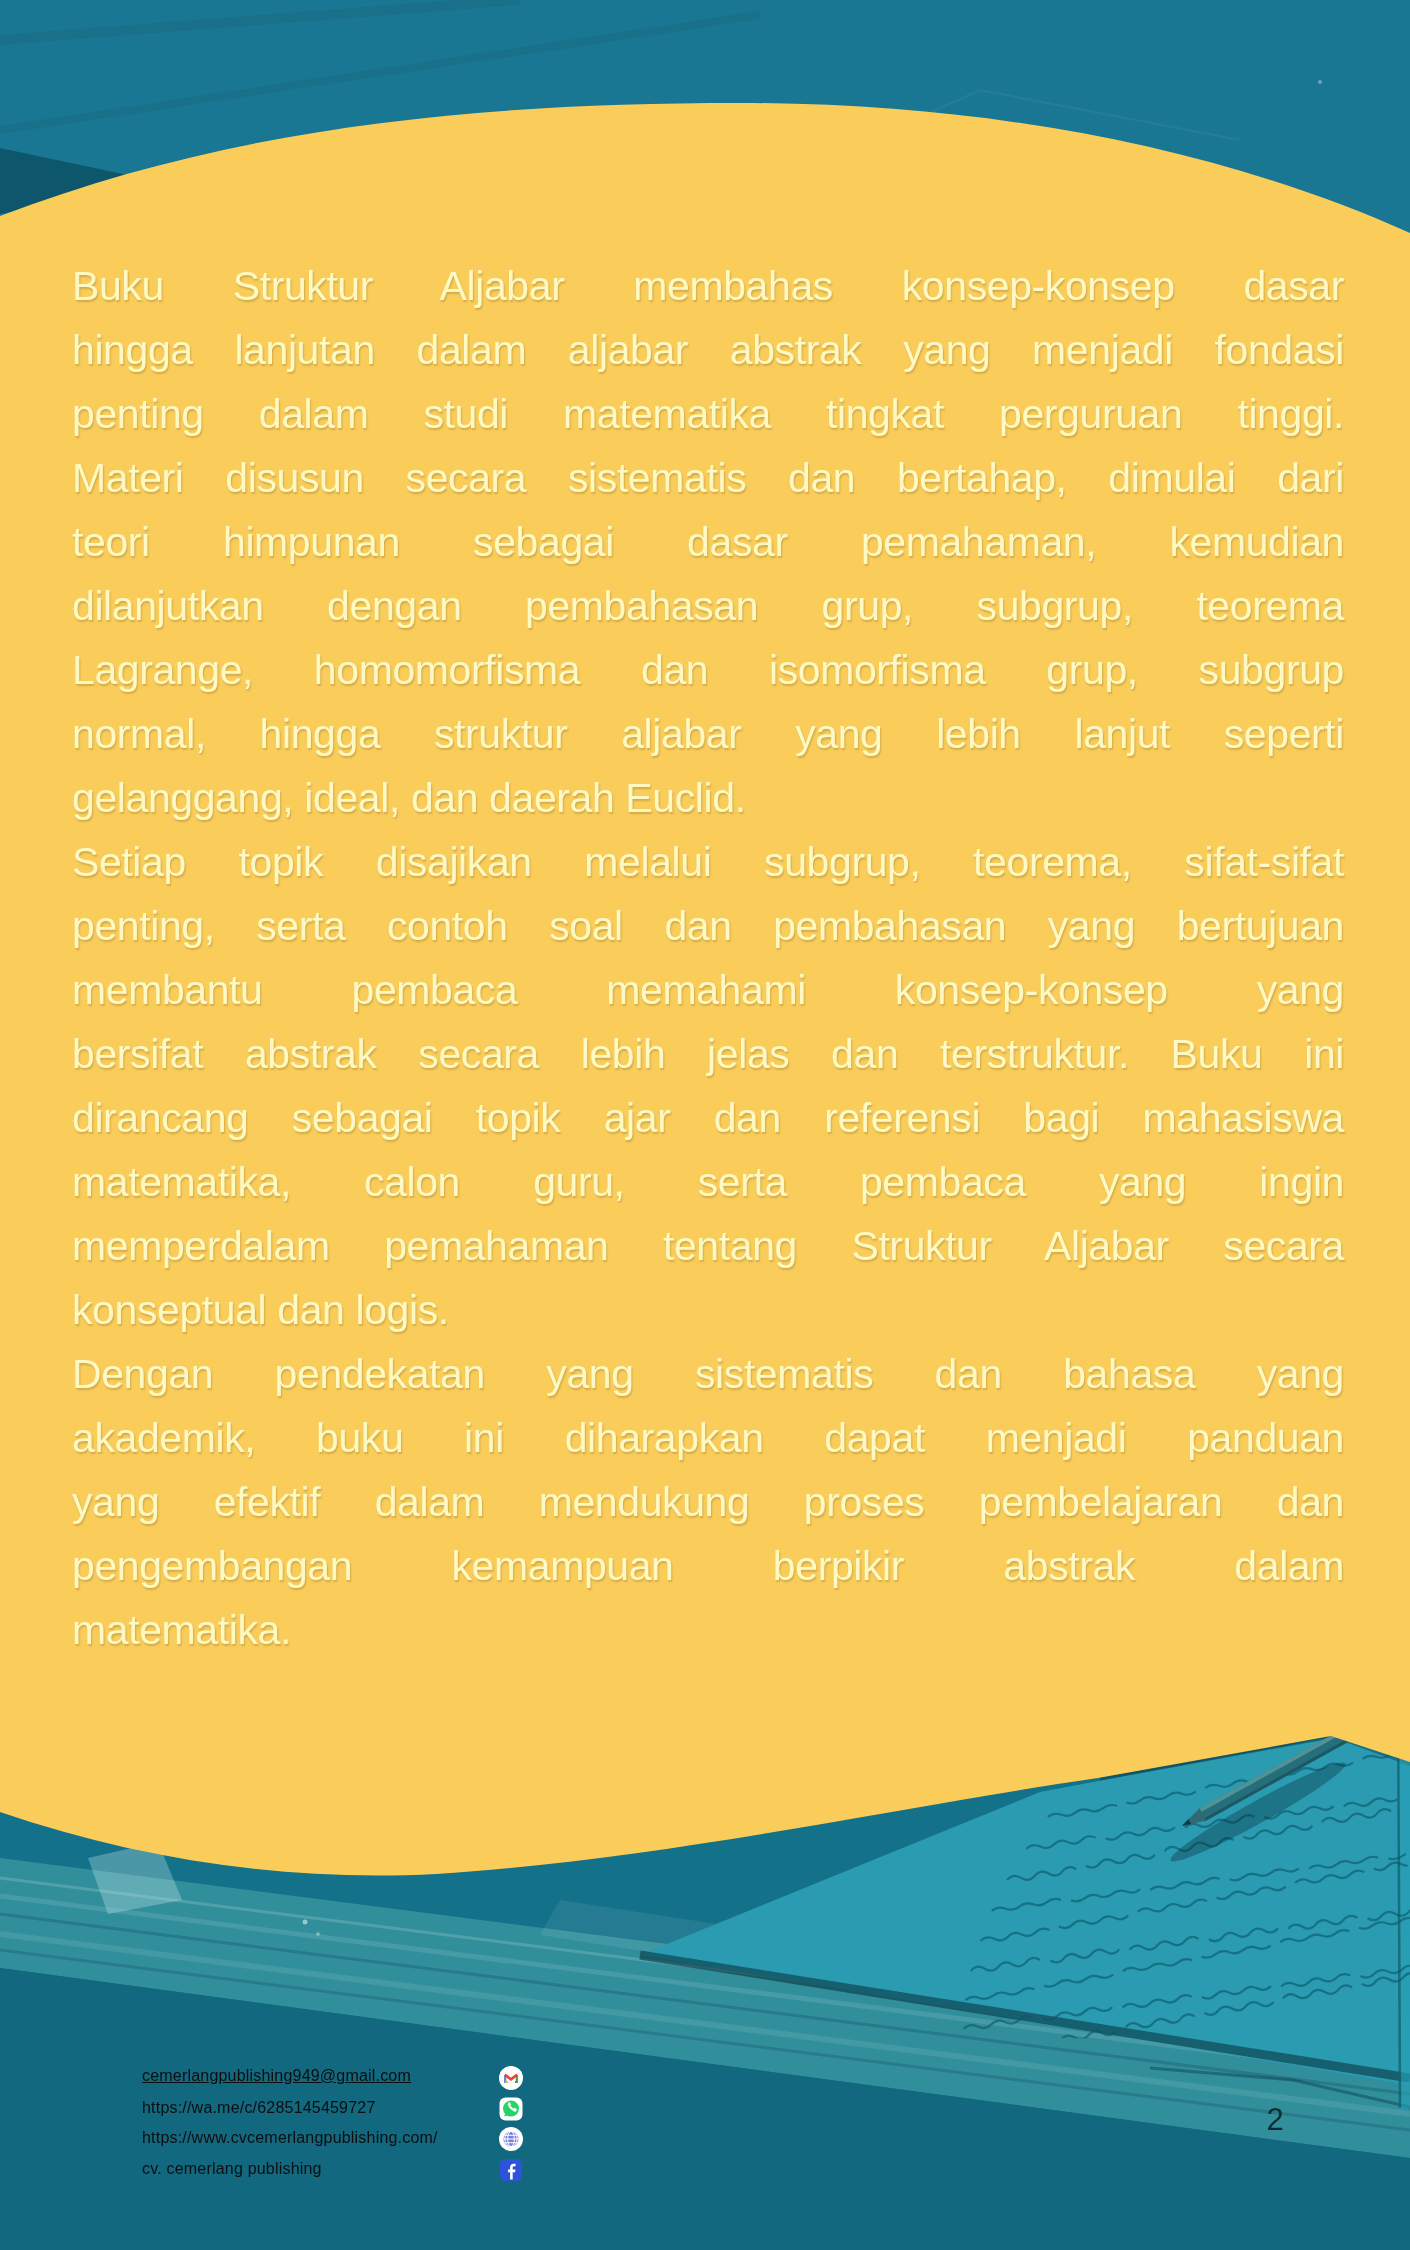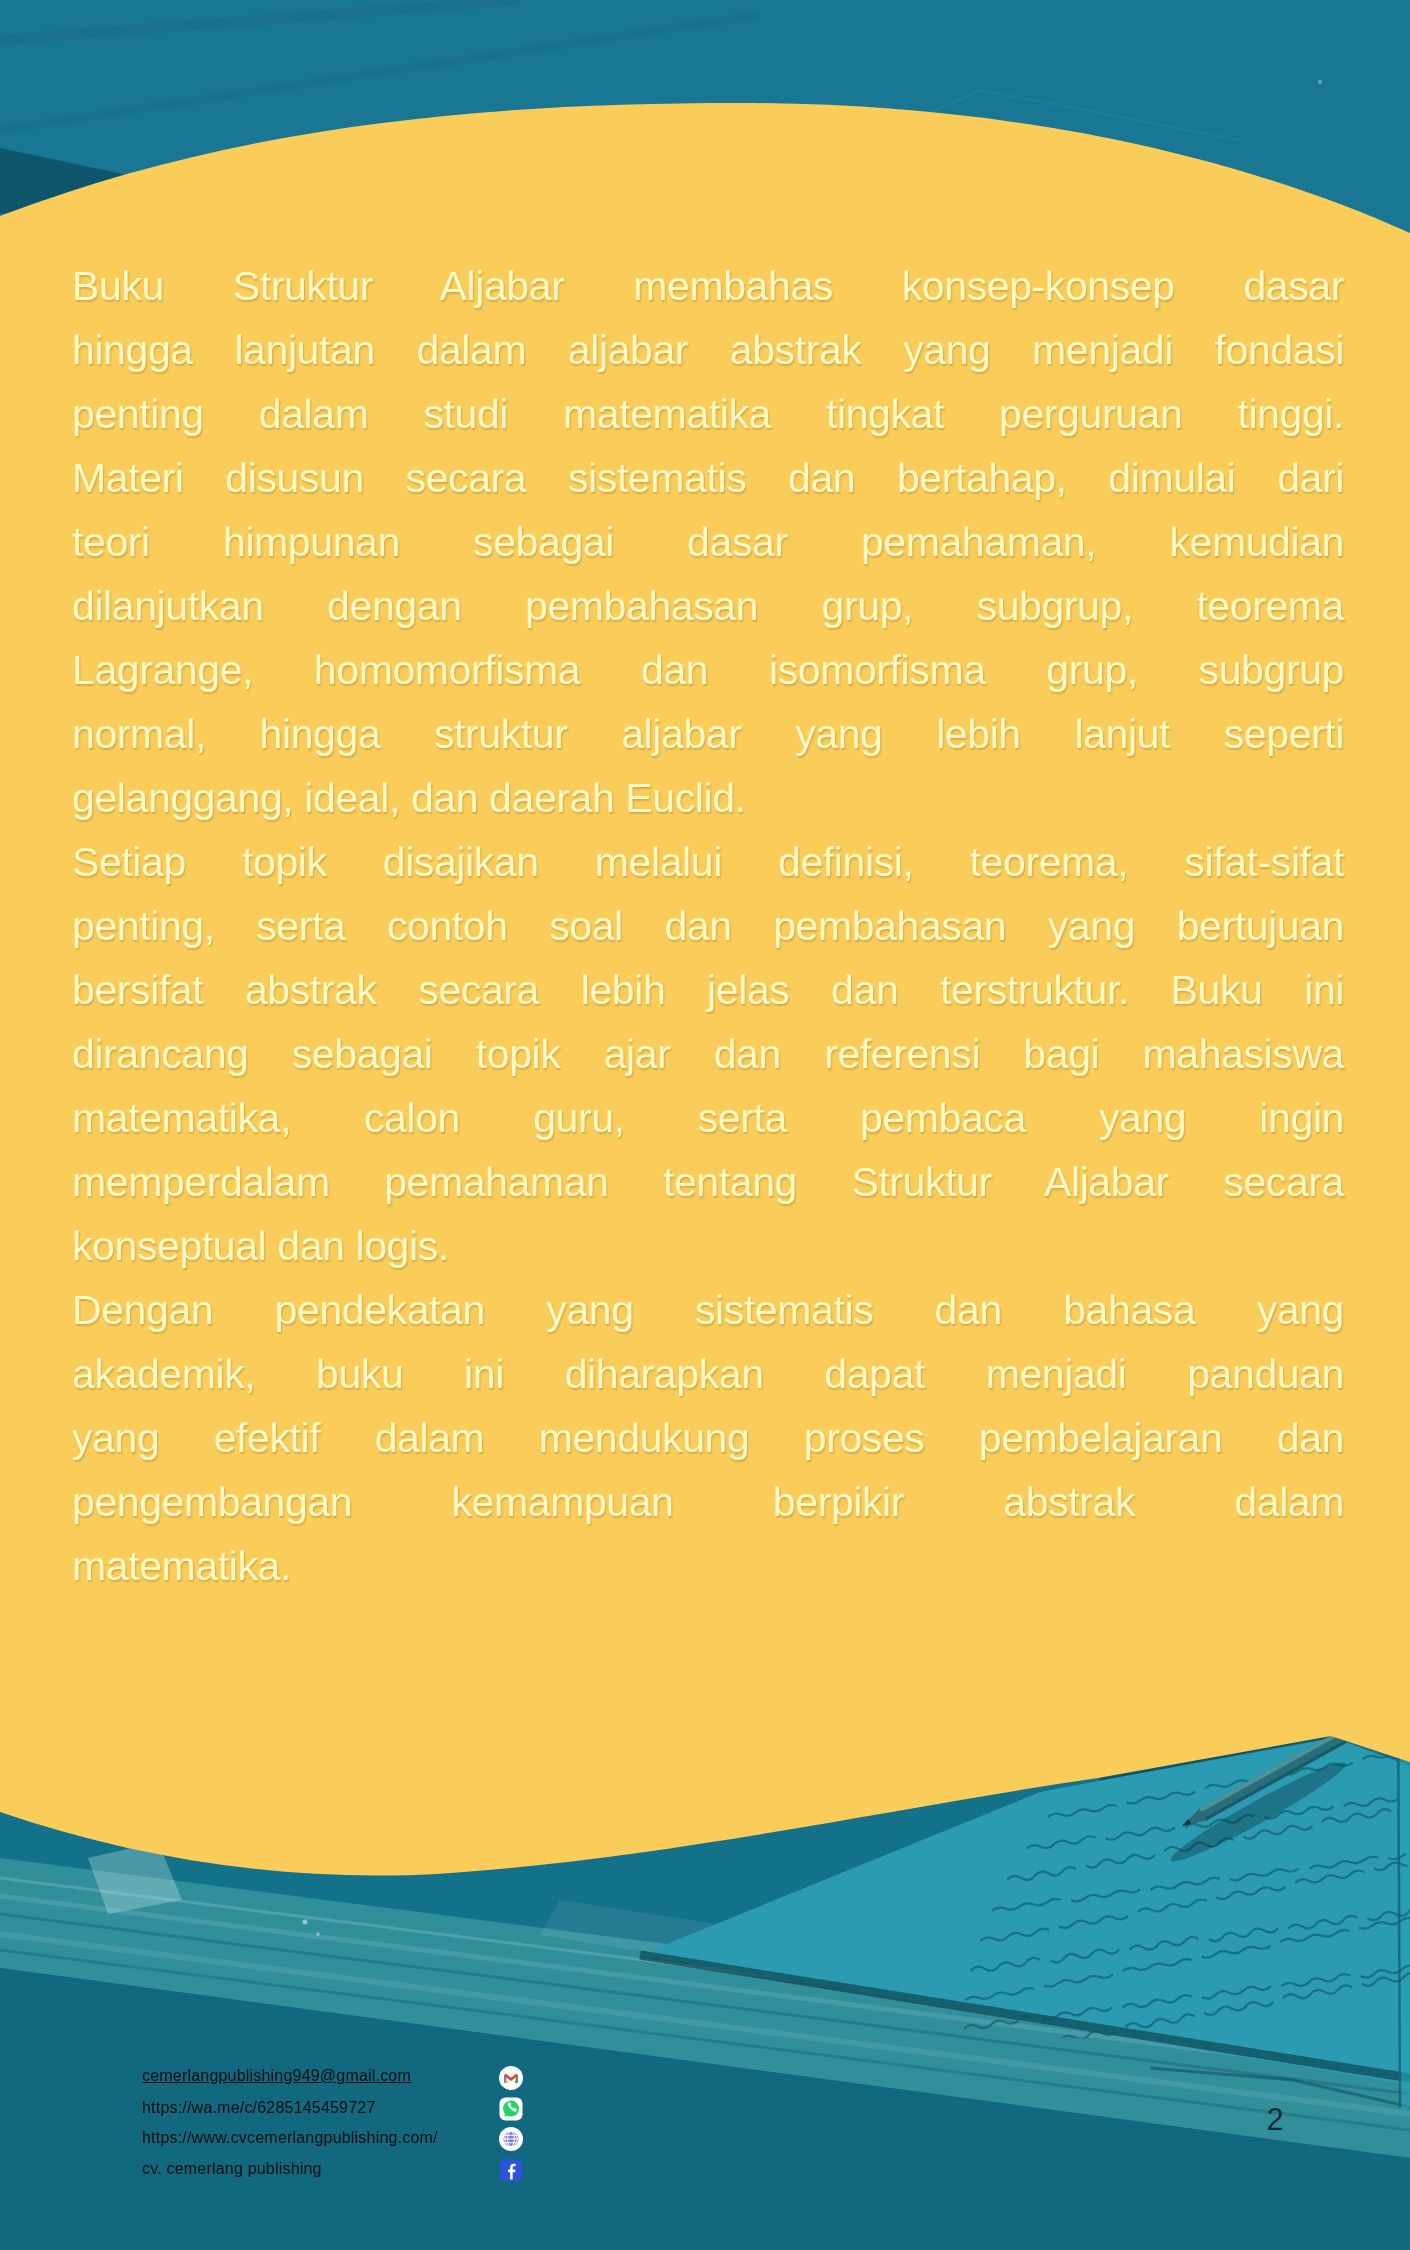--- a/index.html
+++ b/index.html
@@ -118,22 +118,23 @@
   <div class="synopsis" id="synopsis">
       <div class="syn-line">Buku Struktur Aljabar membahas konsep-konsep dasar</div>
       <div class="syn-line">hingga lanjutan dalam aljabar abstrak yang menjadi fondasi</div>
       <div class="syn-line">penting dalam studi matematika tingkat perguruan tinggi.</div>
       <div class="syn-line">Materi disusun secara sistematis dan bertahap, dimulai dari</div>
       <div class="syn-line">teori himpunan sebagai dasar pemahaman, kemudian</div>
       <div class="syn-line">dilanjutkan dengan pembahasan grup, subgrup, teorema</div>
       <div class="syn-line">Lagrange, homomorfisma dan isomorfisma grup, subgrup</div>
       <div class="syn-line">normal, hingga struktur aljabar yang lebih lanjut seperti</div>
       <div class="syn-line para-end">gelanggang, ideal, dan daerah Euclid.</div>
-      <div class="syn-line">Setiap topik disajikan melalui definisi, teorema, sifat-sifat</div>
+      <div class="syn-line">Setiap topik disajikan melalui subgrup, teorema, sifat-sifat</div>
       <div class="syn-line">penting, serta contoh soal dan pembahasan yang bertujuan</div>
+      <div class="syn-line">membantu pembaca memahami konsep-konsep yang</div>
       <div class="syn-line">bersifat abstrak secara lebih jelas dan terstruktur. Buku ini</div>
       <div class="syn-line">dirancang sebagai topik ajar dan referensi bagi mahasiswa</div>
       <div class="syn-line">matematika, calon guru, serta pembaca yang ingin</div>
       <div class="syn-line">memperdalam pemahaman tentang Struktur Aljabar secara</div>
       <div class="syn-line para-end">konseptual dan logis.</div>
       <div class="syn-line">Dengan pendekatan yang sistematis dan bahasa yang</div>
       <div class="syn-line">akademik, buku ini diharapkan dapat menjadi panduan</div>
       <div class="syn-line">yang efektif dalam mendukung proses pembelajaran dan</div>
       <div class="syn-line">pengembangan kemampuan berpikir abstrak dalam</div>
       <div class="syn-line para-end">matematika.</div>

